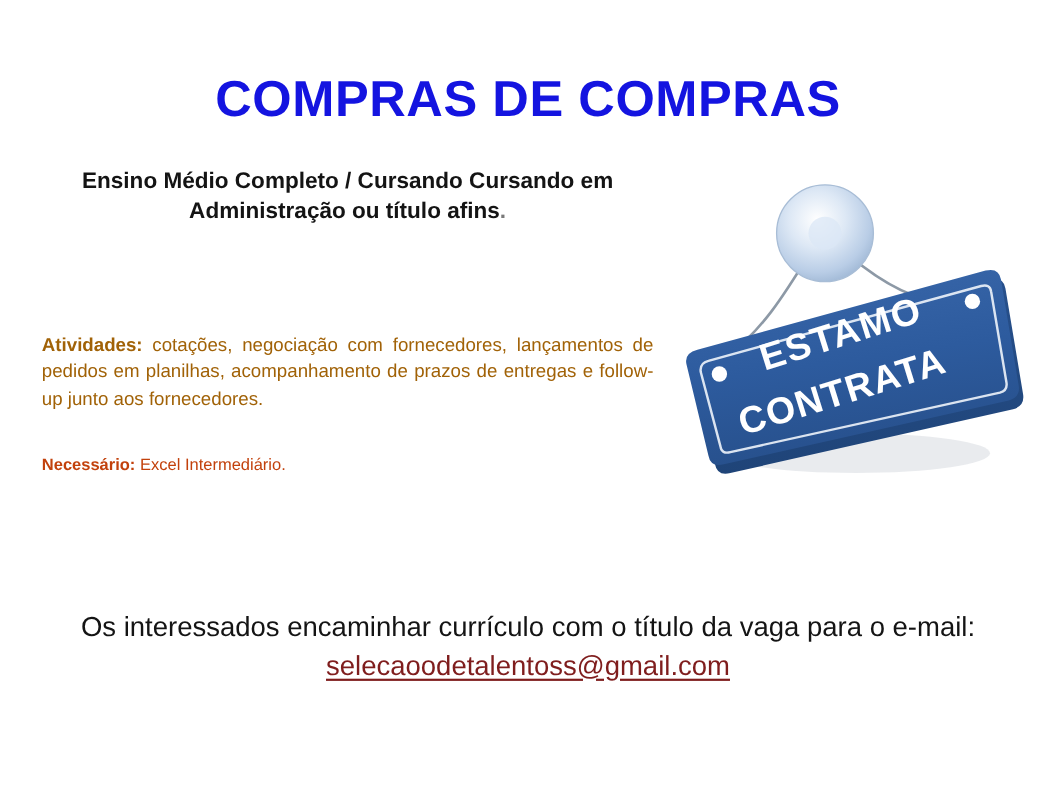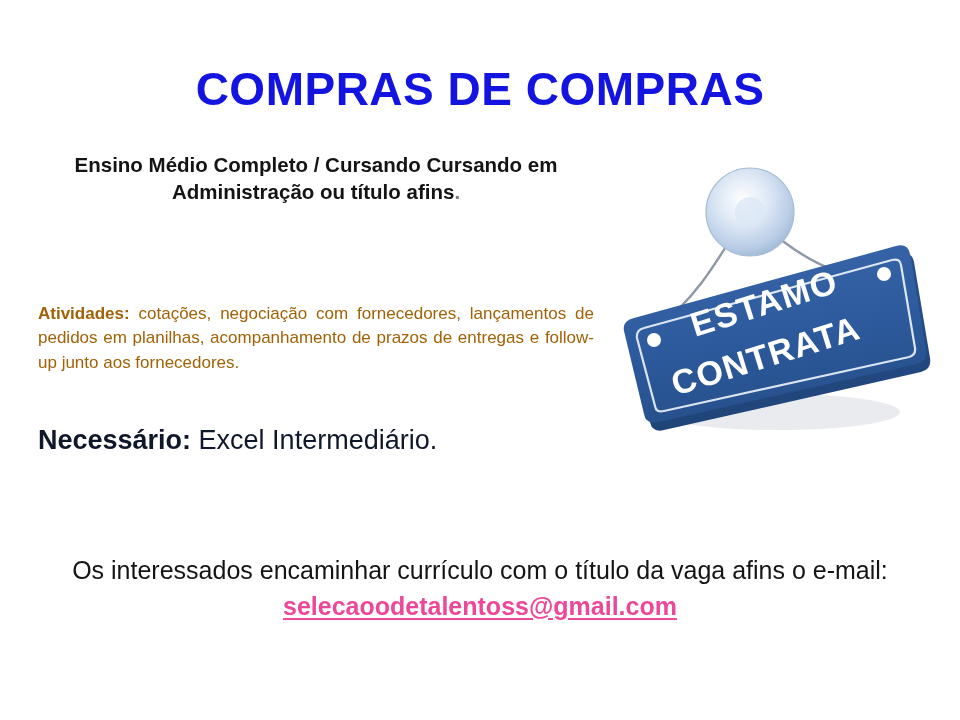--- a/index.html
+++ b/index.html
@@ -57,44 +57,44 @@
     line-height: 1.44;
     text-align: justify;
     text-align-last: left;
     color: #a16207;
     margin-top: 48px;
   }
   .activities .lead { font-weight: bold; }
 
   .necessary {
     position: absolute;
-    top: 422px;
+    top: 412px;
     left: 38px;
     width: 600px;
-    font-size: 27px;
+    font-size: 15px;
     line-height: 1.40;
-    color: #0f172a;
+    color: #c2410c;
     white-space: nowrap;
   }
   .necessary .lead { font-weight: bold; }
 
   
   .cta {
     position: absolute;
     top: 553px;
     left: 30px;
     width: 900px;
     text-align: center;
     font-size: 25px;
     line-height: 1.42;
     color: #141414;
   }
   .cta .email {
-    color: #ec4899;
-    font-weight: bold;
+    color: #7f1d1d;
+    font-weight: normal;
     text-decoration: underline;
     text-underline-offset: 3px;
   }
 
   
   .sign-art {
     position: absolute;
     left: 600px;
     top: 150px;
     width: 340px;
@@ -114,21 +114,21 @@
 
 <div class="activities">
   <span class="lead">Atividades:</span><span> cotações, negociação com fornecedores, lançamentos de pedidos em planilhas, acompanhamento de prazos de entregas e follow-up junto aos fornecedores.</span>
 </div>
 
 <div class="necessary">
   <span class="lead">Necessário:</span><span> Excel Intermediário.</span>
 </div>
 
 <div class="cta">
-  <span>Os interessados encaminhar currículo com o título da vaga afins o e-mail: </span><a class="email" href="#">selecaoodetalentoss@gmail.com</a>
+  <span>Os interessados encaminhar currículo com o título da vaga para o e-mail: </span><a class="email" href="#">selecaoodetalentoss@gmail.com</a>
 </div>
 
 <div class="sign-art">
   <svg viewBox="0 0 340 300" xmlns="http://www.w3.org/2000/svg">
     <defs>
       <radialGradient id="discGrad" cx="42%" cy="36%" r="70%">
         <stop offset="0%" stop-color="#ffffff"></stop>
         <stop offset="42%" stop-color="#dde8f5"></stop>
         <stop offset="78%" stop-color="#b9cde6"></stop>
         <stop offset="100%" stop-color="#9bb4d2"></stop>

